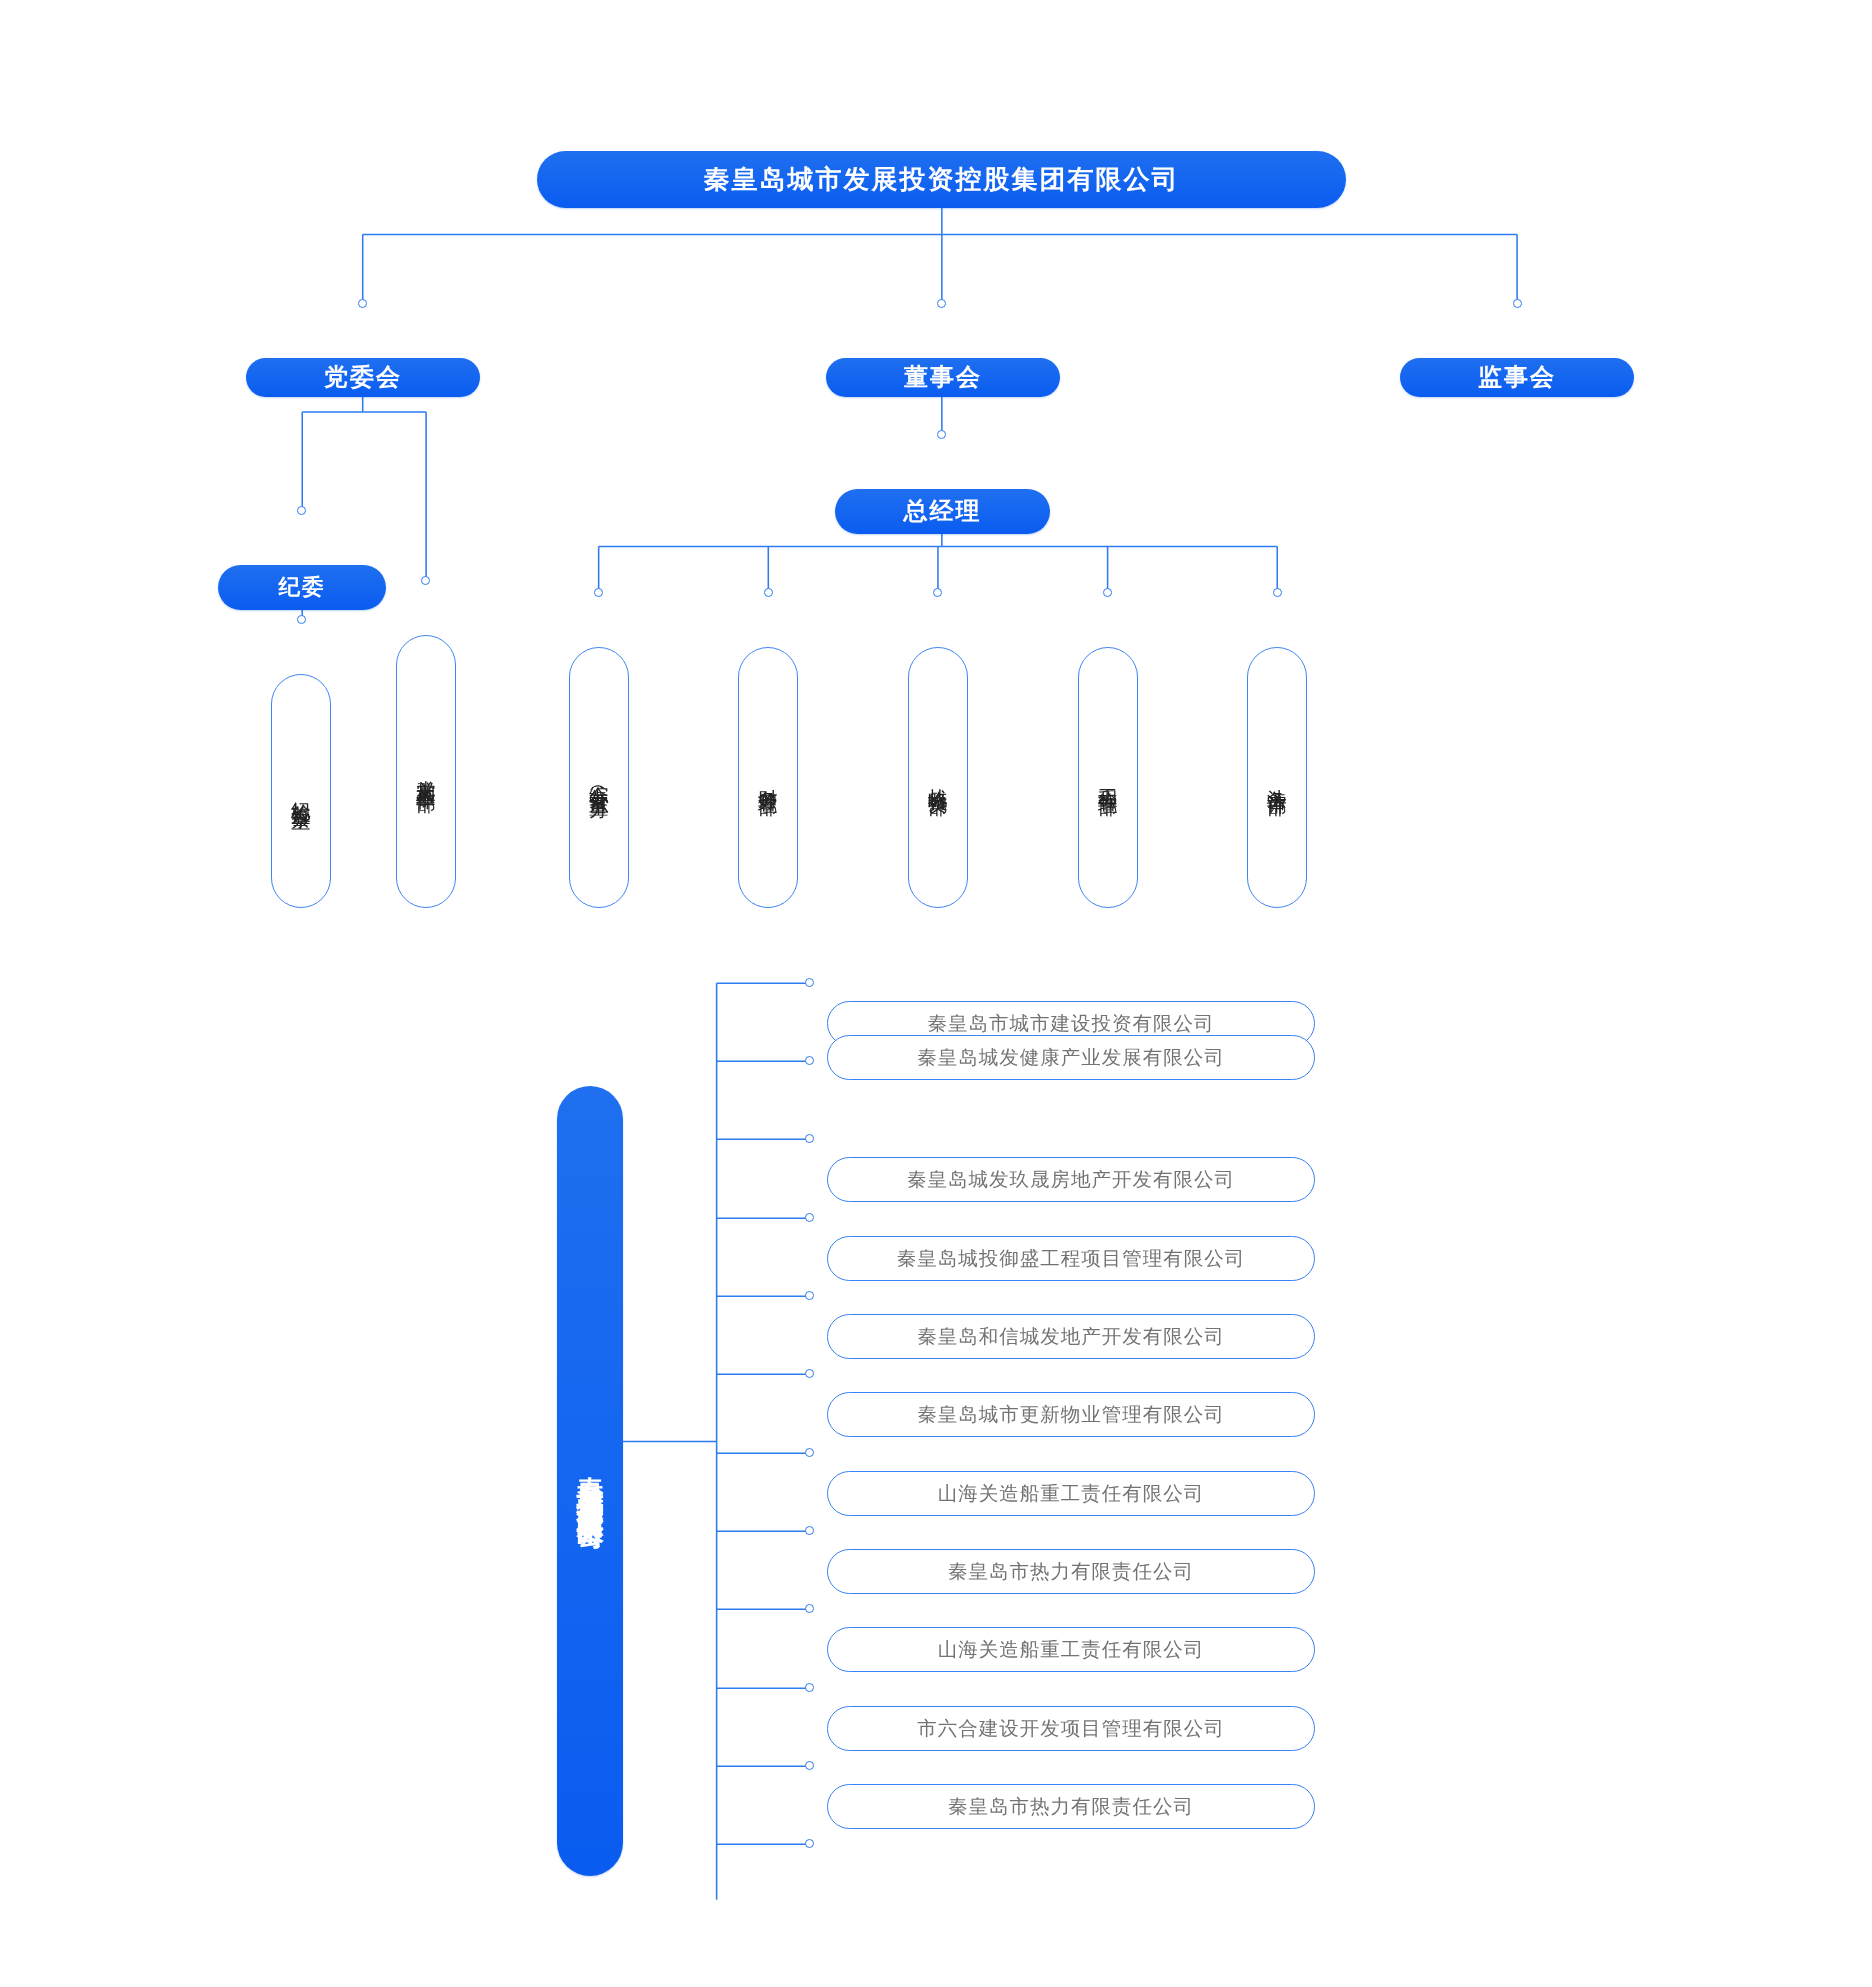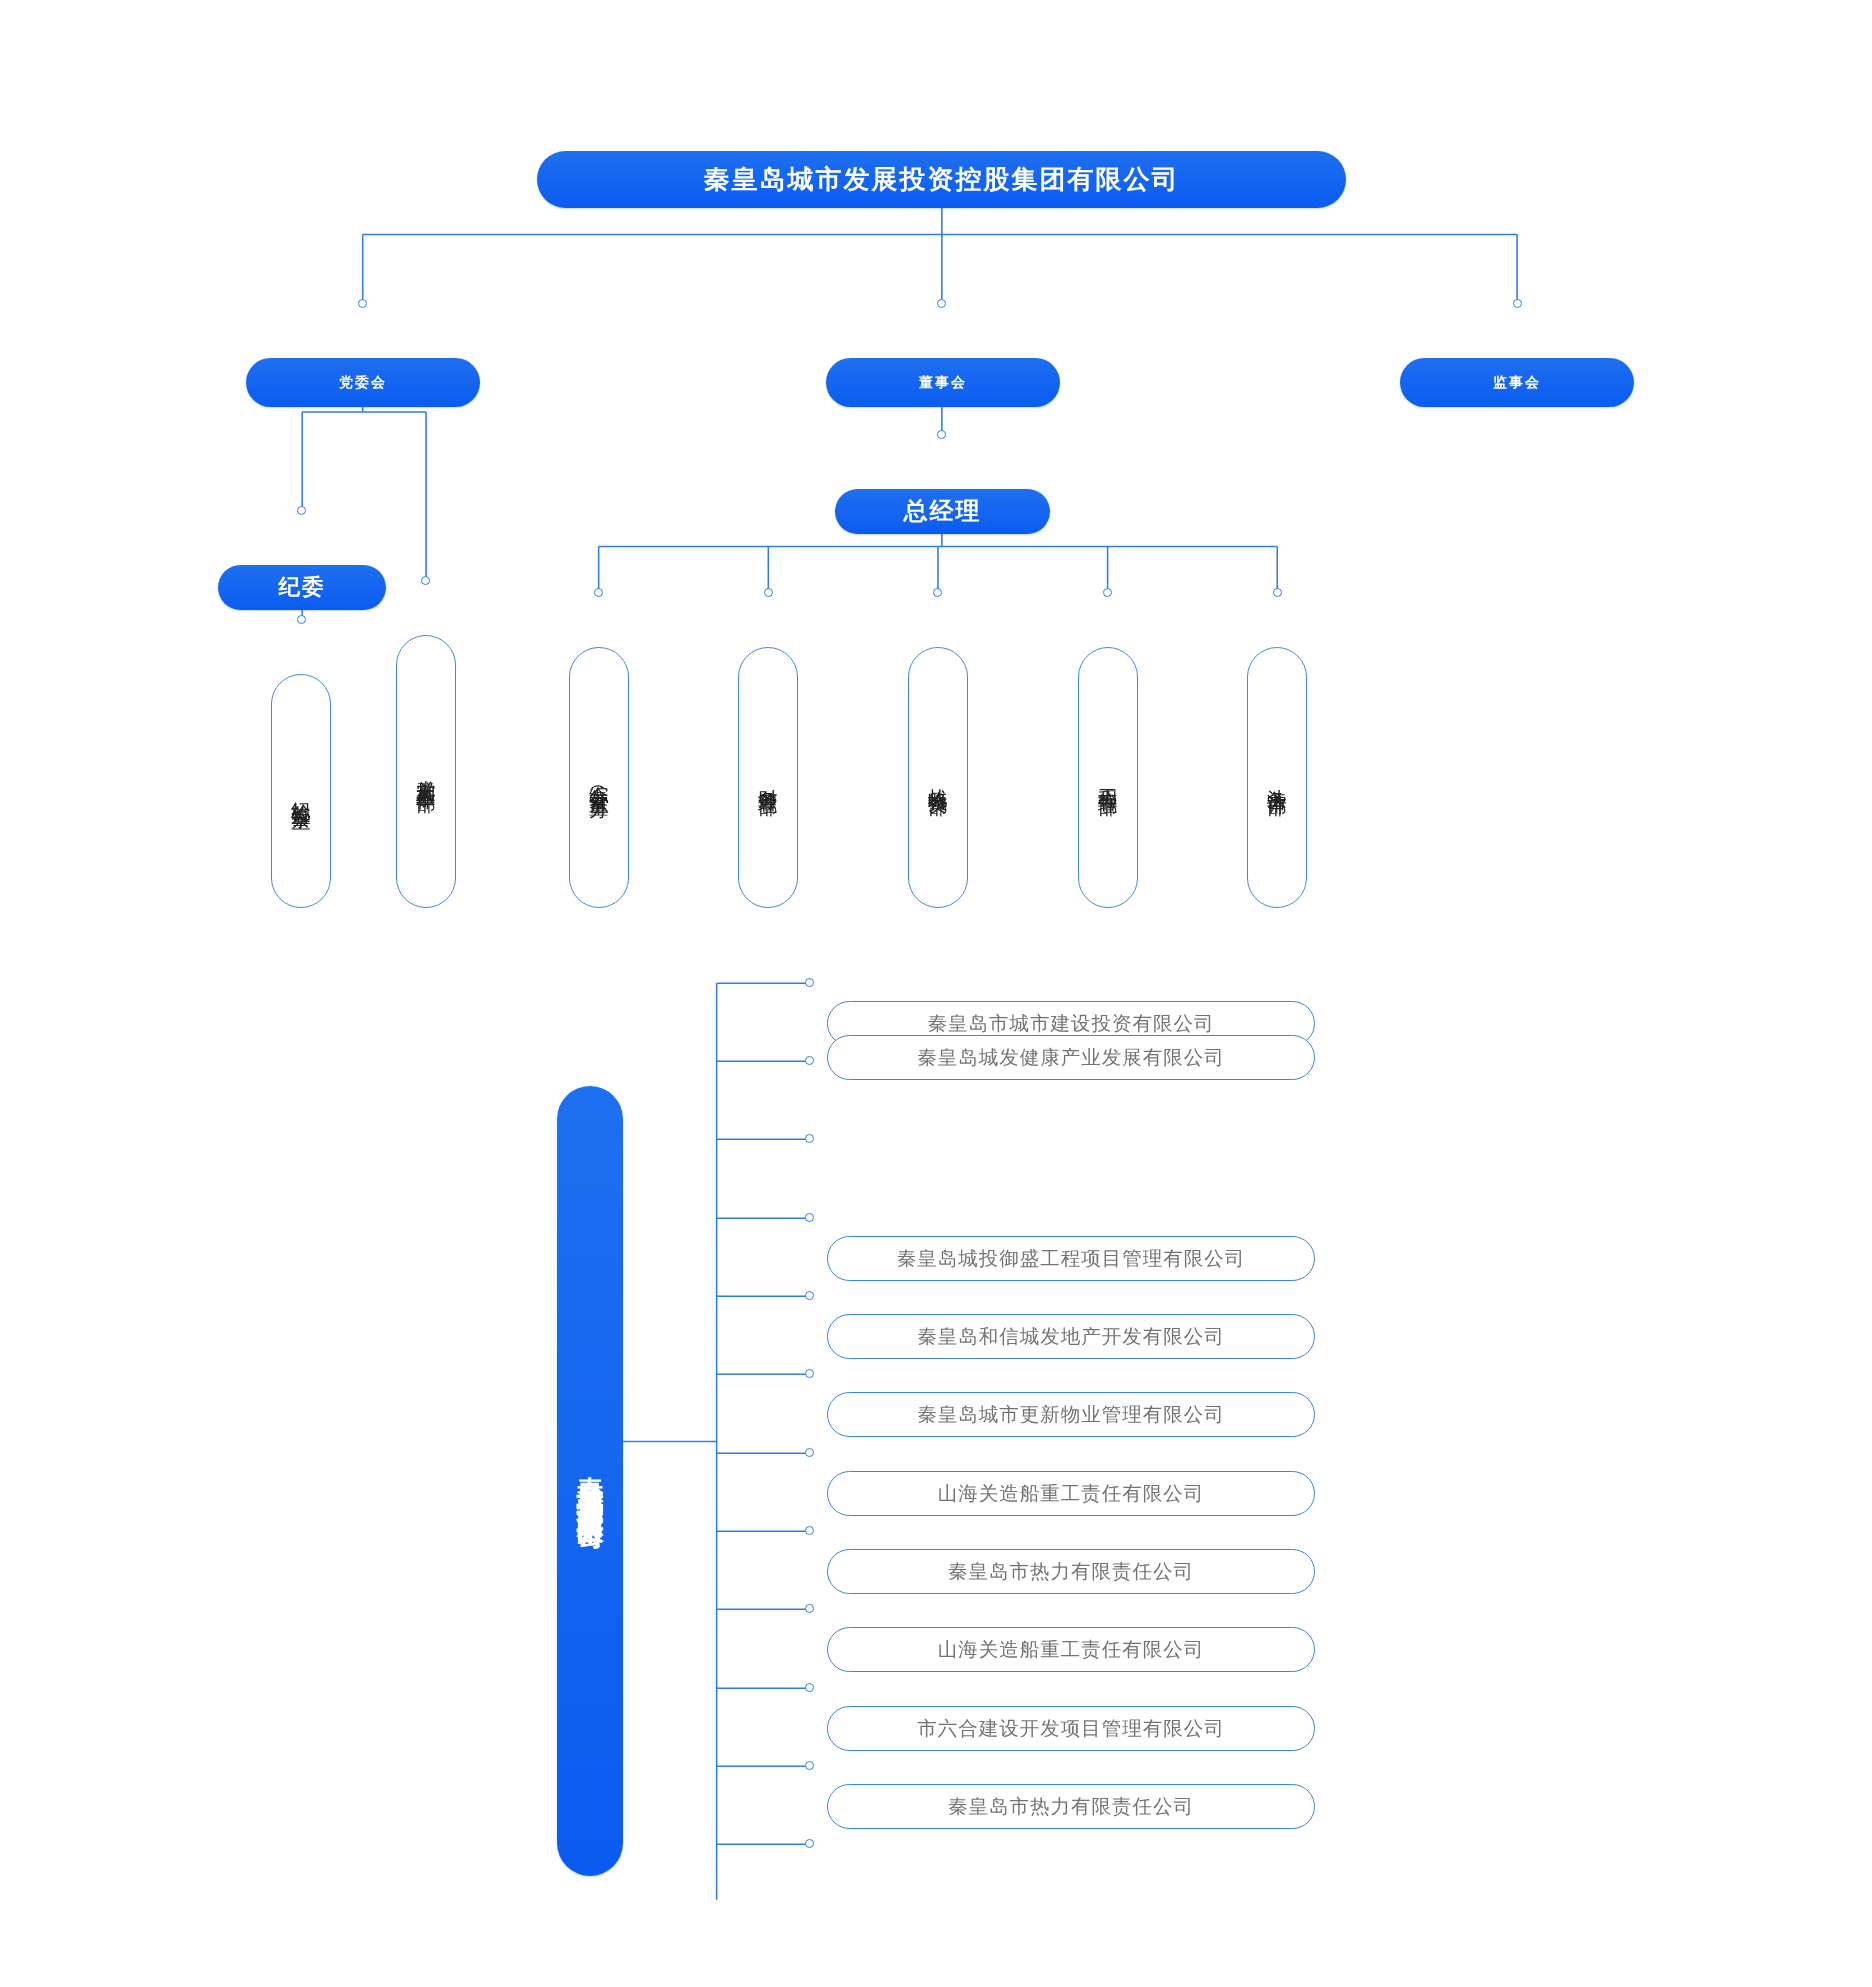--- a/index.html
+++ b/index.html
@@ -59,22 +59,22 @@
     letter-spacing: 2px;
   }
   
   #root-node {
     left: 537px; top: 111px;
     width: 809px; height: 57px;
     font-size: 26px;
     letter-spacing: 2px;
   }
   .l2 {
-    height: 49px;
-    font-size: 14px;
+    height: 39px;
+    font-size: 24px;
     letter-spacing: 2px;
   }
   #node-party { left: 246px; top: 318px; width: 234px; }
   #node-board { left: 826px; top: 318px; width: 234px; }
   #node-supervisory { left: 1400px; top: 318px; width: 234px; }
   #node-gm {
     left: 835px; top: 449px; width: 215px; height: 45px;
     font-size: 24px; letter-spacing: 2px;
   }
   #node-discipline {
@@ -224,20 +224,21 @@
   <div class="node vcol vertical-text" id="dept-gongcheng">工程管理部</div>
 
   <div class="node vcol vertical-text" id="dept-fawu">法务审计部</div>
 
   <div class="node filled vertical-text" id="sub-root">秦皇岛城市发展投资控股集团有限公司</div>
 
   <div class="node outlined sub-item" style="top:961px;">秦皇岛市城市建设投资有限公司</div>
 
   <div class="node outlined sub-item" style="top:995px;">秦皇岛城发健康产业发展有限公司</div>
 
+  <div class="node outlined sub-item" style="top:1117px;">秦皇岛城发玖晟房地产开发有限公司</div>
 
   <div class="node outlined sub-item" style="top:1196px;">秦皇岛城投御盛工程项目管理有限公司</div>
 
   <div class="node outlined sub-item" style="top:1352px;">秦皇岛城市更新物业管理有限公司</div>
 
   <div class="node outlined sub-item" style="top:1274px;">秦皇岛和信城发地产开发有限公司</div>
 
   <div class="node outlined sub-item" style="top:1431px;">山海关造船重工责任有限公司</div>
 
   <div class="node outlined sub-item" style="top:1509px;">秦皇岛市热力有限责任公司</div>

